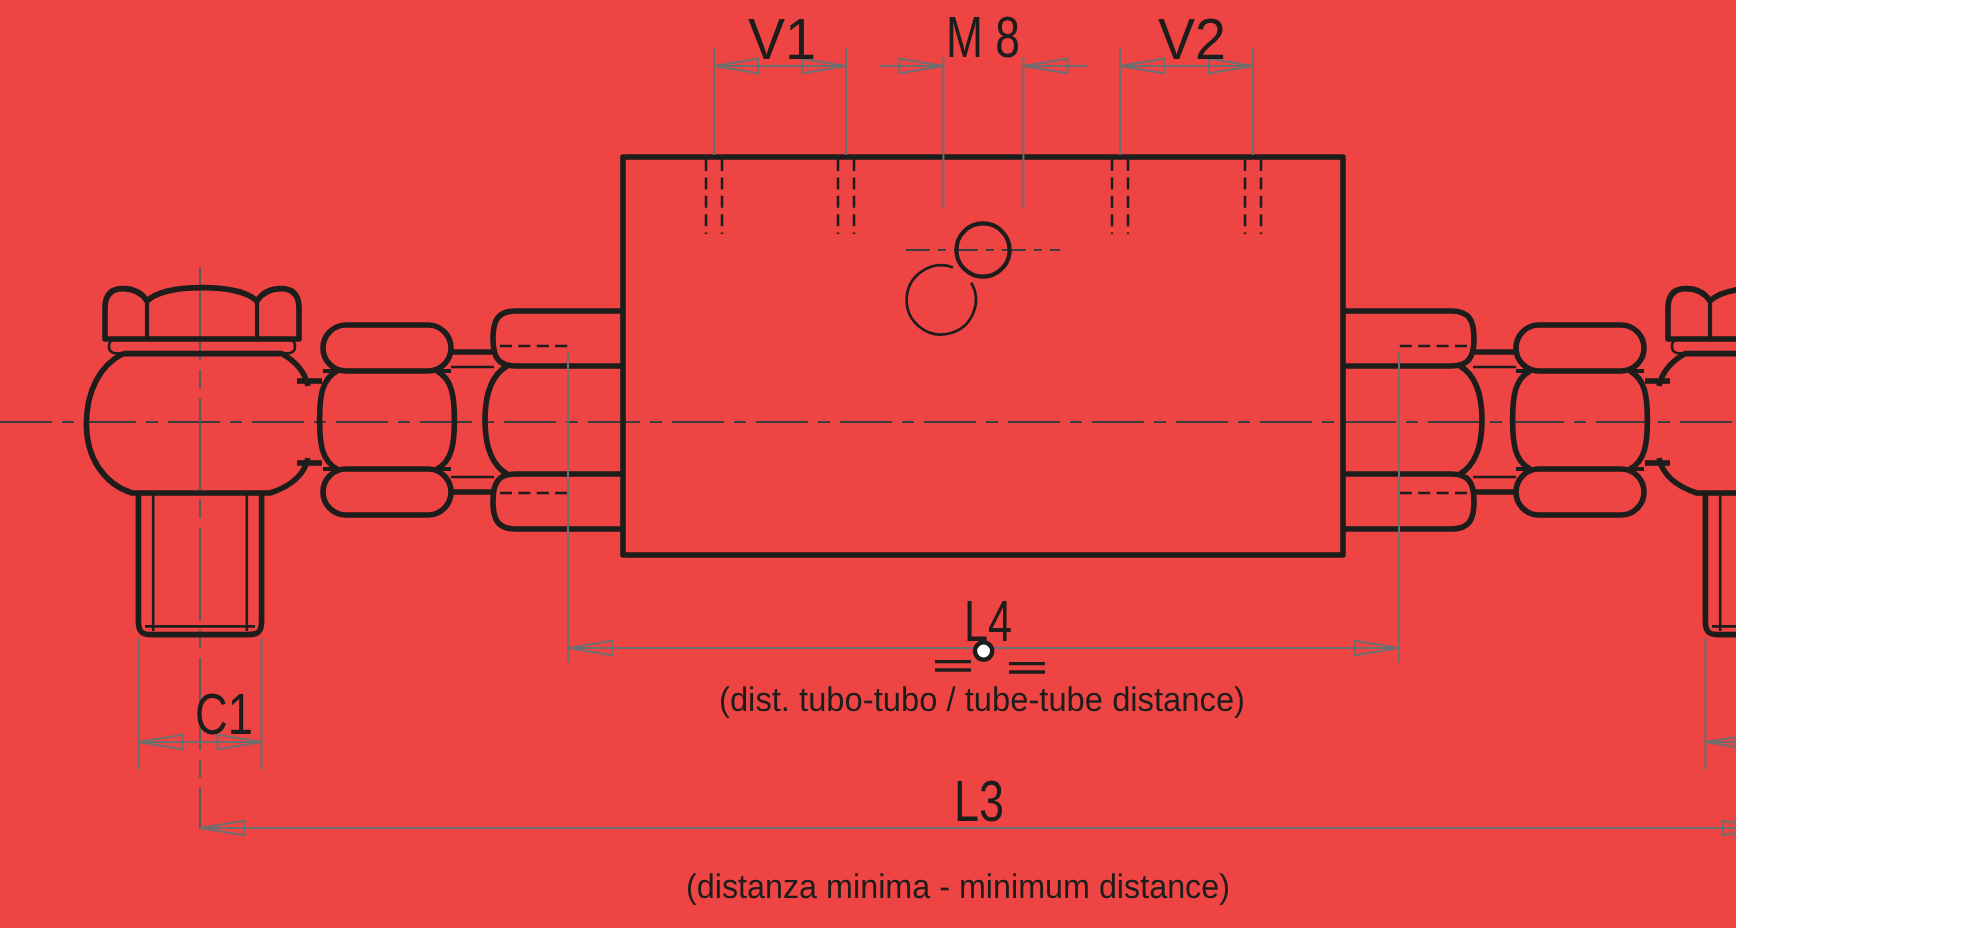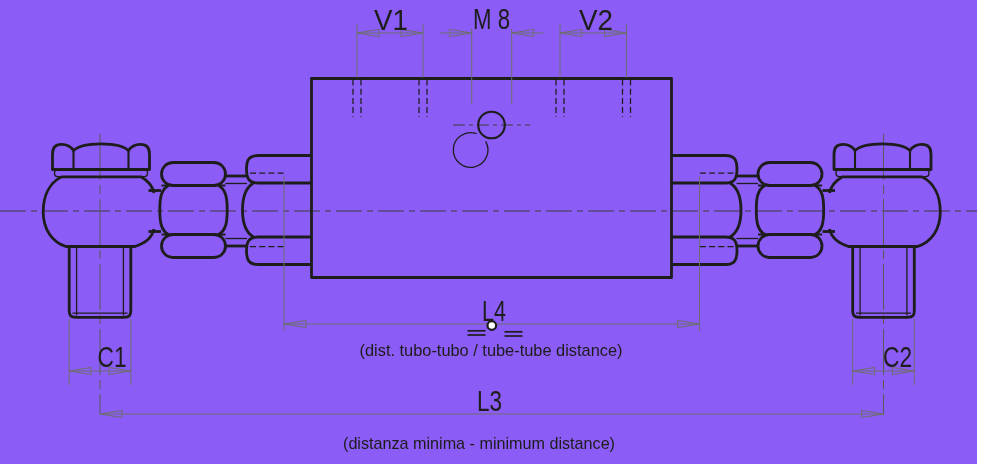--- a/index.html
+++ b/index.html
@@ -1,16 +1,16 @@
 <!DOCTYPE html>
 <html><head>
 <meta charset="utf-8">
 <style>
   html, body { margin: 0; padding: 0; background: #ffffff; }
-  .stage { position: relative; width: 977px; height: 464px; background: #8b5cf6; overflow: hidden; }
+  .stage { position: relative; width: 868px; height: 464px; background: #ef4444; overflow: hidden; }
   svg { display: block; }
 
   
   .thick  { stroke: #1d1d1b; stroke-width: 2.8; fill: none; stroke-linejoin: round; }
   .med    { stroke: #1d1d1b; stroke-width: 2.1; fill: none; }
   .thin   { stroke: #1d1d1b; stroke-width: 1.3; fill: none; }
   .hiddenl{ stroke: #1d1d1b; stroke-width: 1.25; fill: none; stroke-dasharray: 6 3.2; }
 
   
   .cl-h { stroke: #3c3c3c; stroke-width: 1.1; fill: none; stroke-dasharray: 26 5 6 5; }

